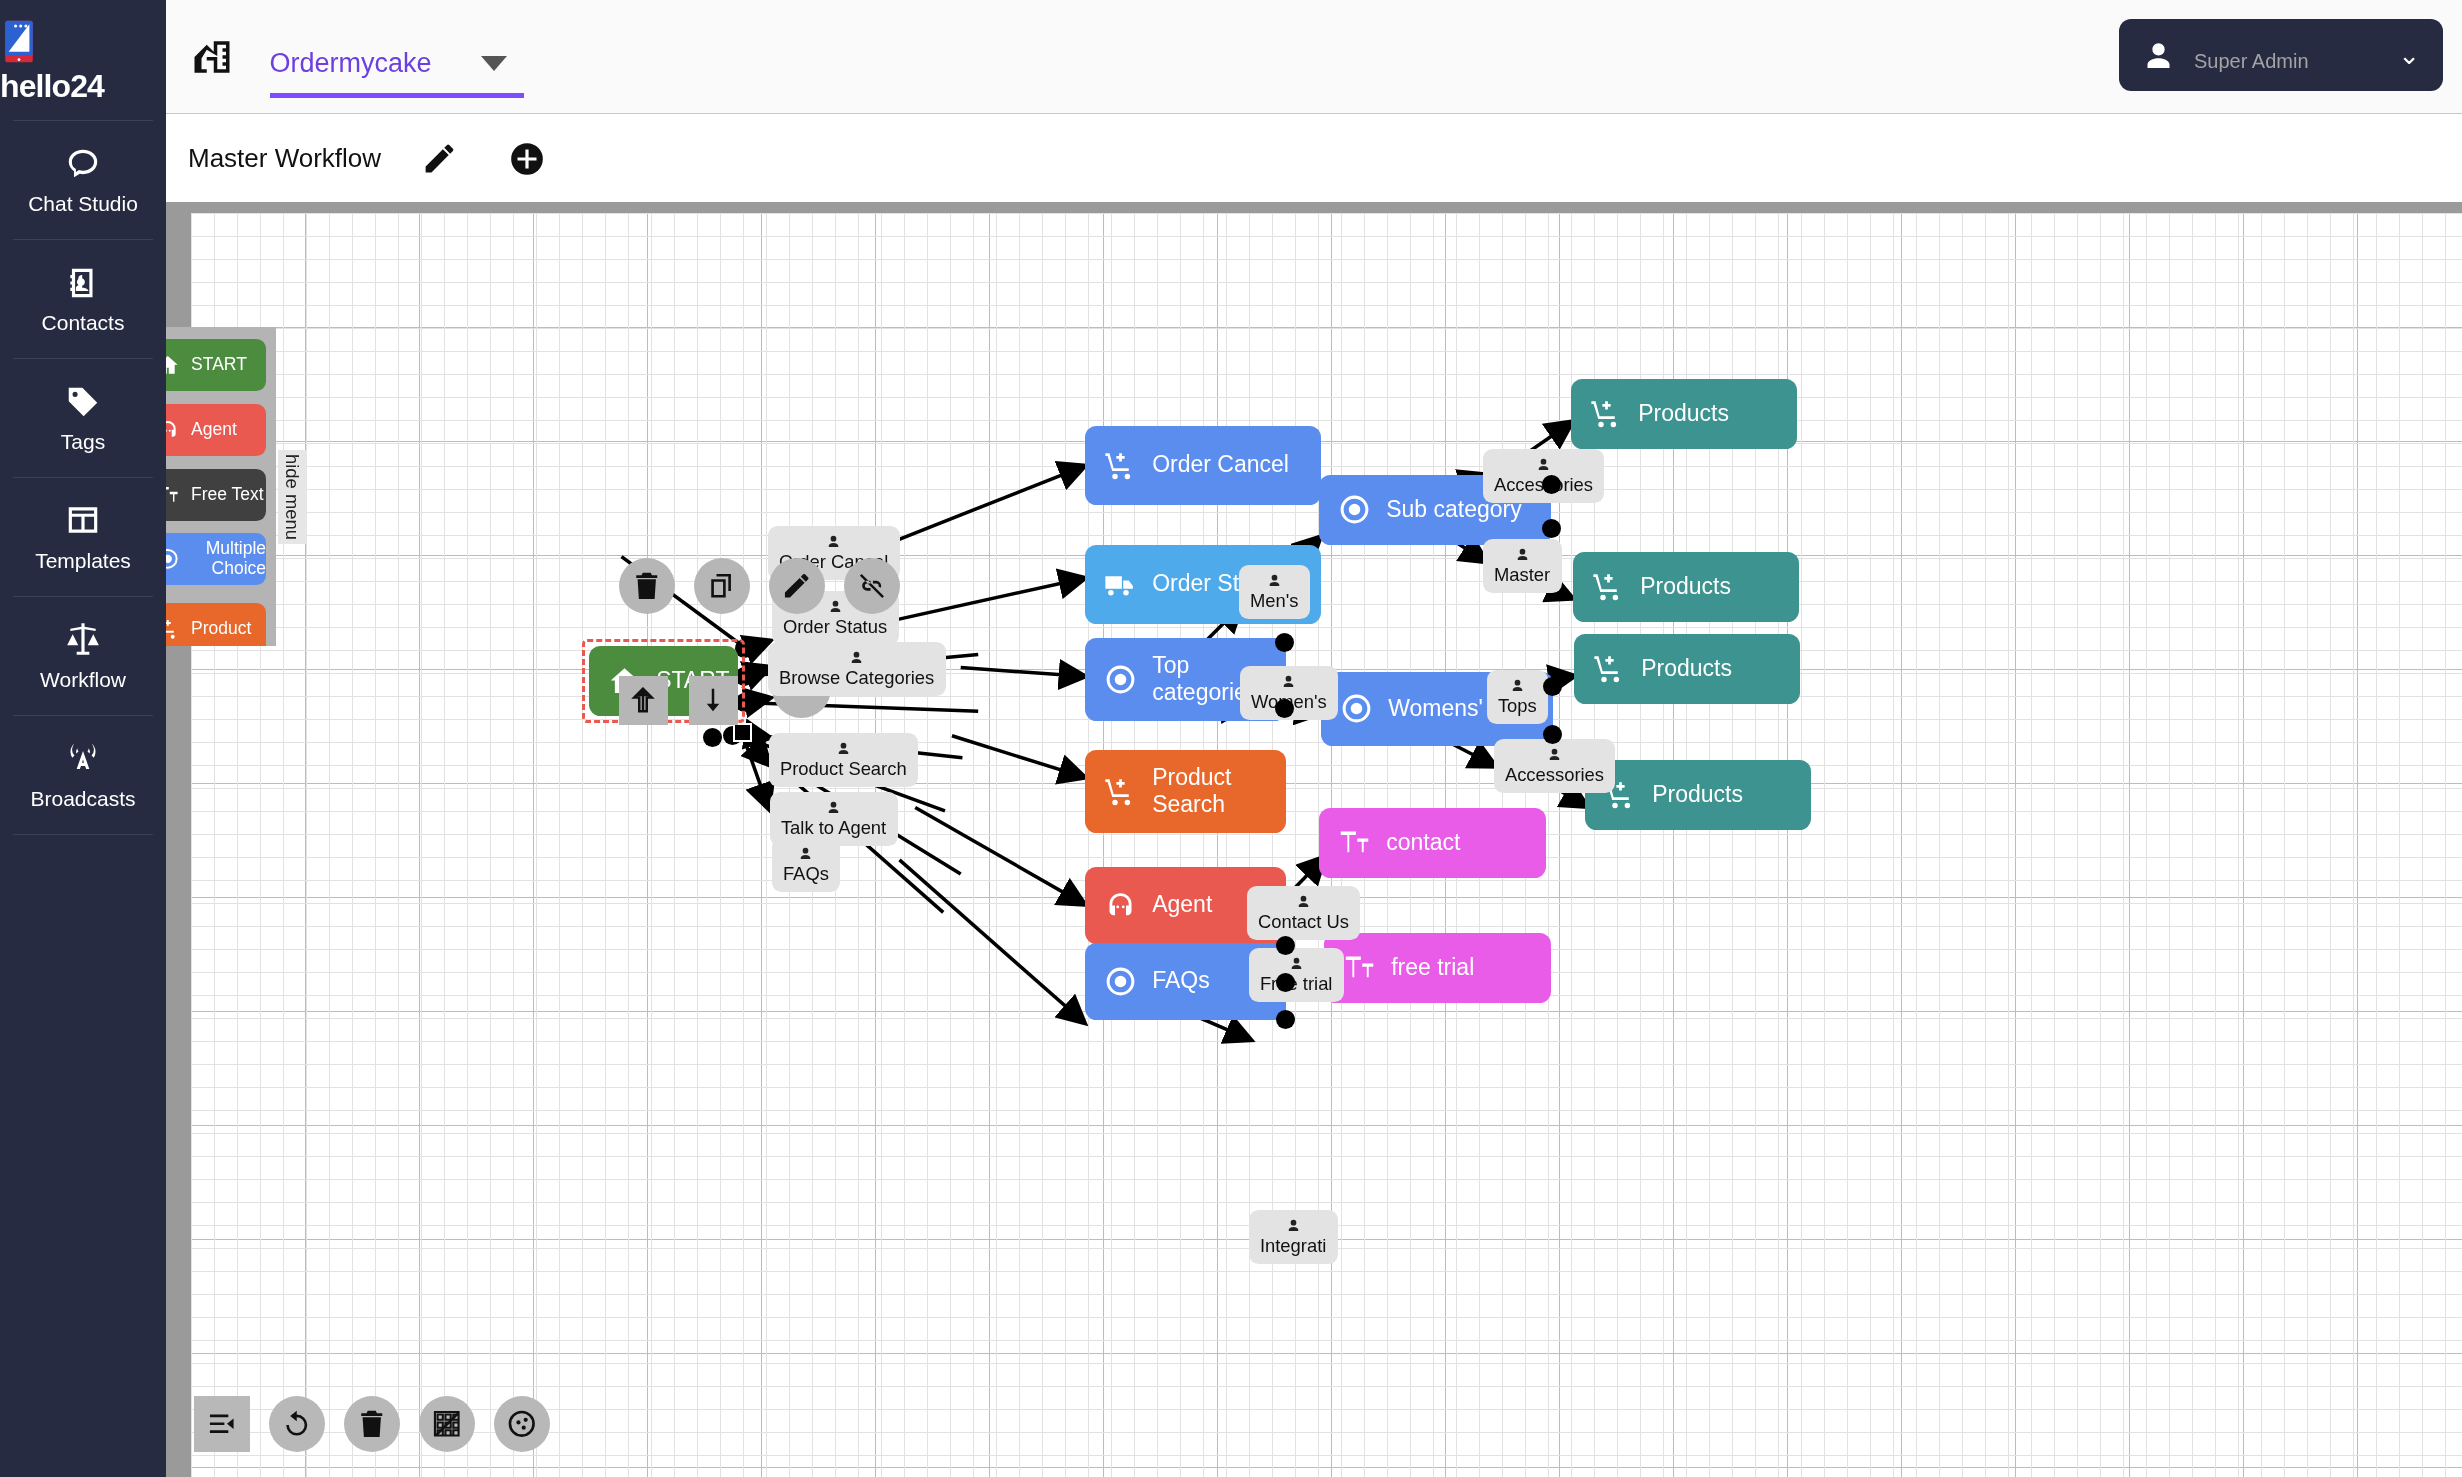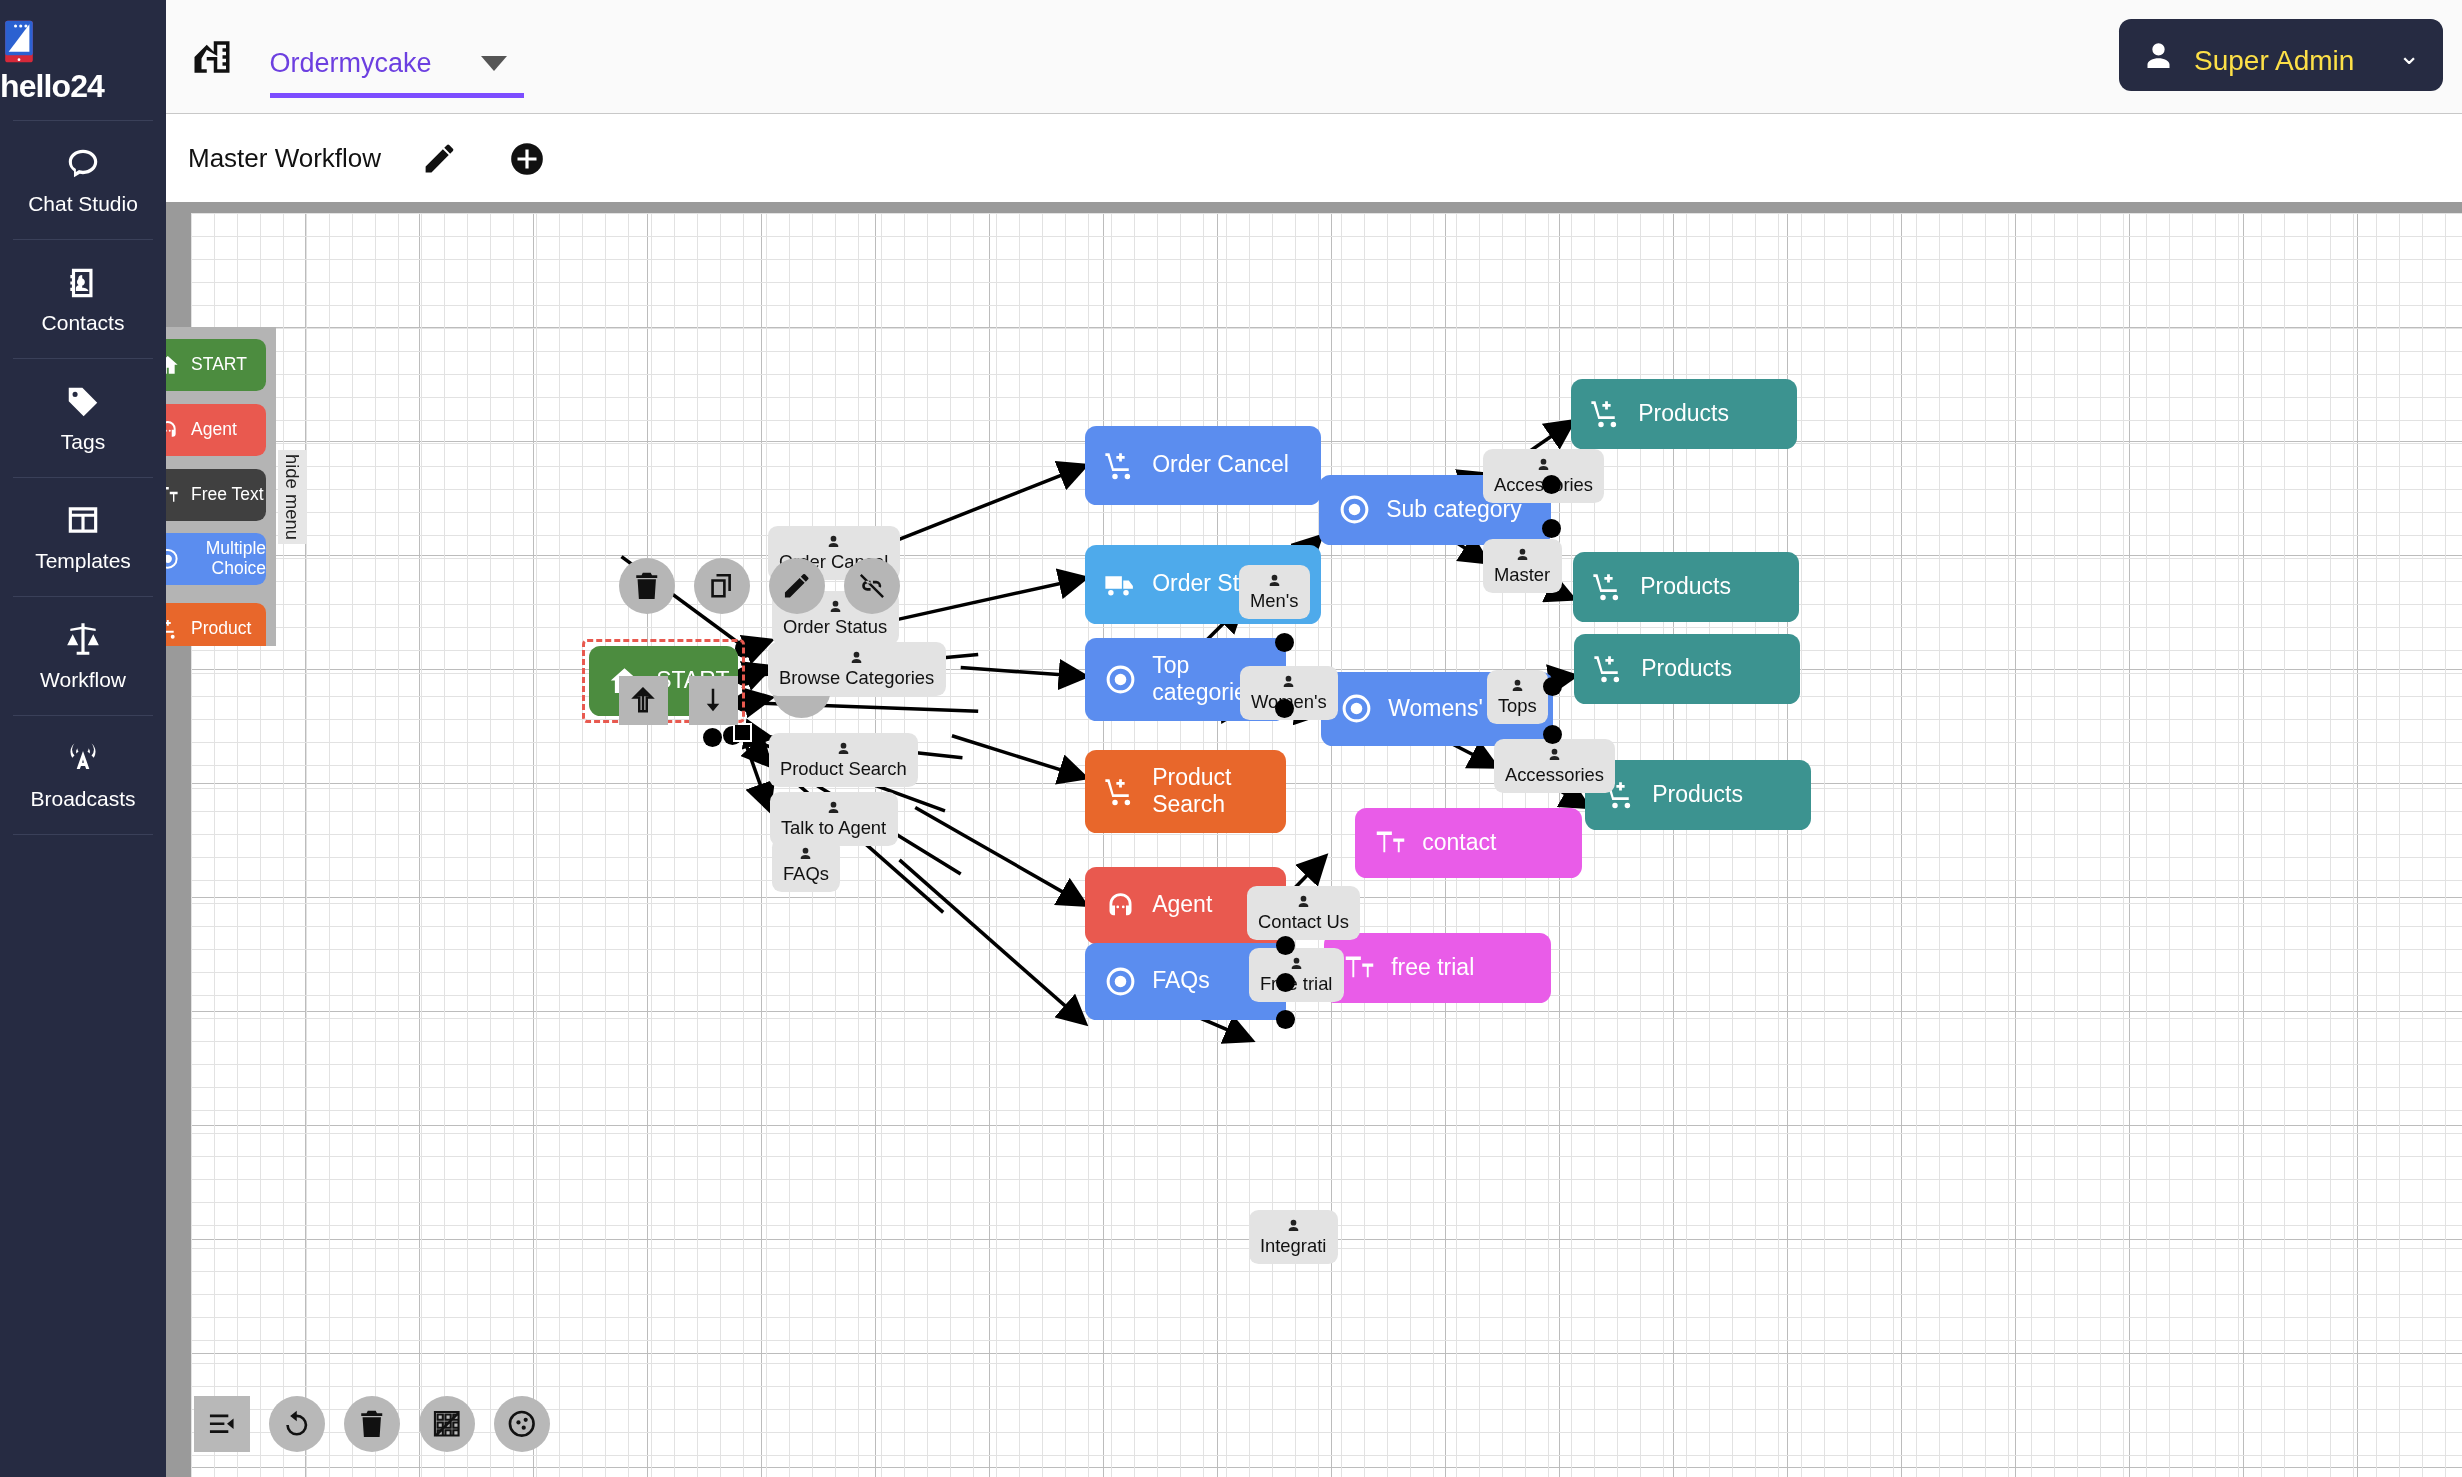--- a/index.html
+++ b/index.html
@@ -42,21 +42,21 @@
   }
   #acct-name{ color:#6c3fe0; font-size:27px; }
   #acct-caret{ margin-left:49px; width:0;height:0;border-left:13px solid transparent;border-right:13px solid transparent;border-top:15.7px solid #555; }
   #acct-underline{ position:absolute; left:0; bottom:-12.2px; width:254px; height:4.4px; background:#7c4dff; }
   #user-chip{
     position:absolute; right:19px; top:19px; height:72px; min-width:324px;
     background:#262b42; border-radius:12.2px; display:flex; align-items:center;
     padding:0 23px; gap:19px; cursor:pointer;
   }
   #user-chip svg.person{ width:33px;height:33px; fill:#fff; }
-  #user-name{ color:#fde047; font-size:28px;margin-top:12px; }
+  #user-name{ color:#a3a3a3; font-size:20px;margin-top:12px; }
   #user-caret{ margin-left:auto; color:#fff; font-size:26px; }
 
   
   #wf-bar{
     position:absolute; left:166px; top:115px; width:2296px; height:87px;
     background:#fff; display:flex; align-items:center; z-index:25;
   }
   #wf-title{ margin-left:22px; font-size:26px; color:#111; }
   #wf-edit{ margin-left:40px; width:38px;height:38px; cursor:pointer; }
   #wf-edit svg{ width:37px;height:37px; fill:#111; }
@@ -599,21 +599,21 @@
         </svg>
     <span>Free trial</span>
   </div>
   <div class="chip" style="left:1058px;top:997px;overflow:hidden">
     <svg viewBox="0 0 24 24">
           <path d="M12 12a3.6 3.6 0 1 0-3.6-3.6A3.6 3.6 0 0 0 12 12zm0 1.8c-3 0-6 1.5-6 3.4V19h12v-1.8c0-1.9-3-3.4-6-3.4z"></path>
         </svg>
     <span>Integrati</span>
   </div>
 
-  <div class="node" style="left:1164px;top:595px;width:227px;height:70px;background:#e95ce8">
+  <div class="node" style="left:1128px;top:595px;width:227px;height:70px;background:#e95ce8">
     <svg class="nicon" viewBox="0 0 24 24">
           <path d="M2 4h11v2.6H8.2V19H6.8V6.6H2V4zm12 5h8v2.4h-3.3V19h-1.4v-7.6H14V9z"></path>
         </svg>
     <span class="nlabel">contact</span>
   </div>
   <div class="node" style="left:1133px;top:720px;width:227px;height:70px;background:#e95ce8">
     <svg class="nicon" viewBox="0 0 24 24">
           <path d="M2 4h11v2.6H8.2V19H6.8V6.6H2V4zm12 5h8v2.4h-3.3V19h-1.4v-7.6H14V9z"></path>
         </svg>
     <span class="nlabel">free trial</span>

